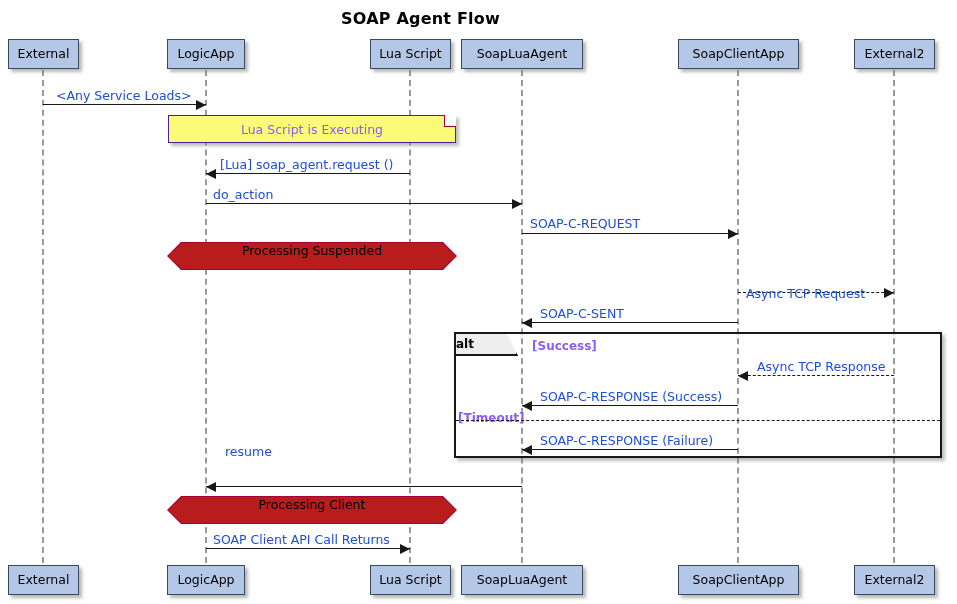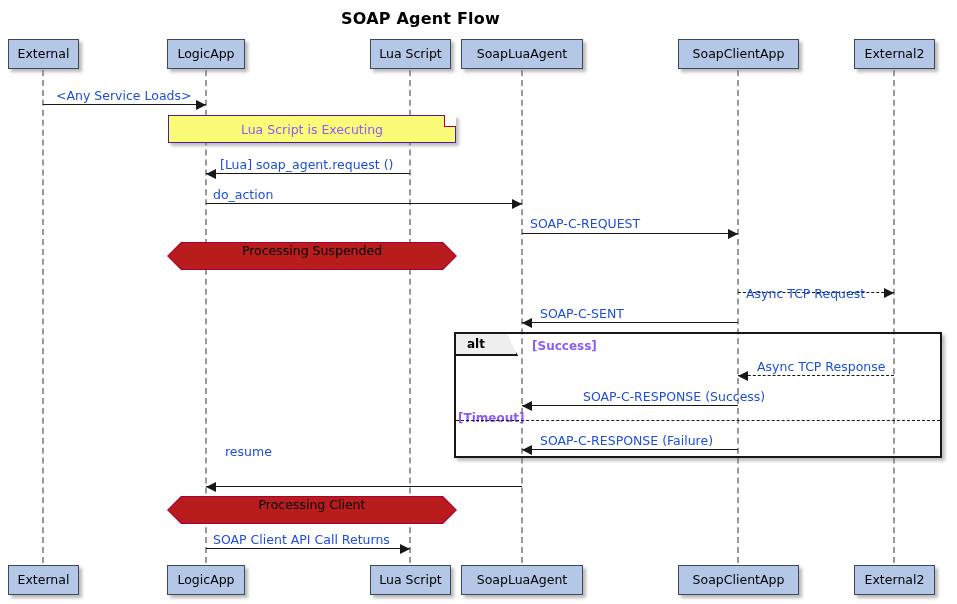--- a/index.html
+++ b/index.html
@@ -132,21 +132,20 @@
   }
   .frag-tab {
     position: absolute;
     box-sizing: border-box;
     background: #eeeeee;
     border-right: 2px solid #181818;
     border-bottom: 2px solid #181818;
     font-size: 12px;
     font-weight: bold;
     color: #000000;
-    padding-left: 11px;
     line-height: 20px;
     height: 22px;
     clip-path: polygon(0 0, calc(100% - 11px) 0, 100% 100%, 0 100%);
   }
   .frag-guard {
     position: absolute;
     font-size: 12px;
     font-weight: bold;
     color: #8b5cf6;
     white-space: nowrap;
@@ -204,21 +203,21 @@
       <div class="arrowhead right" style="top: 288px; left: 884px;"></div>
       <div class="msg-label" style="left: 746px; top: 286px;">Async TCP Request</div>
       <div class="msg-line" style="left: 522px; width: 216px; top: 322px;"></div>
       <div class="arrowhead left" style="top: 318px; left: 522px;"></div>
       <div class="msg-label" style="left: 540px; top: 306px;">SOAP-C-SENT</div>
       <div class="msg-line dashed" style="left: 738px; width: 156px; top: 375px;"></div>
       <div class="arrowhead left" style="top: 371px; left: 738px;"></div>
       <div class="msg-label" style="left: 757px; top: 359px;">Async TCP Response</div>
       <div class="msg-line" style="left: 522px; width: 216px; top: 405px;"></div>
       <div class="arrowhead left" style="top: 401px; left: 522px;"></div>
-      <div class="msg-label" style="left: 540px; top: 389px; margin-left: 43px;">SOAP-C-RESPONSE (Success)</div>
+      <div class="msg-label" style="left: 540px; top: 389px;">SOAP-C-RESPONSE (Success)</div>
       <div class="msg-line" style="left: 522px; width: 216px; top: 449px;"></div>
       <div class="arrowhead left" style="top: 445px; left: 522px;"></div>
       <div class="msg-label" style="left: 540px; top: 433px;">SOAP-C-RESPONSE (Failure)</div>
       <div class="msg-line" style="left: 206px; width: 316px; top: 486px;"></div>
       <div class="arrowhead left" style="top: 482px; left: 206px;"></div>
       <div class="msg-label" style="left: 225px; top: 444px;">resume</div>
       <div class="msg-line" style="left: 206px; width: 204px; top: 548px;"></div>
       <div class="arrowhead right" style="top: 544px; left: 400px;"></div>
       <div class="msg-label" style="left: 213px; top: 532px;">SOAP Client API Call Returns</div>
     </div>

